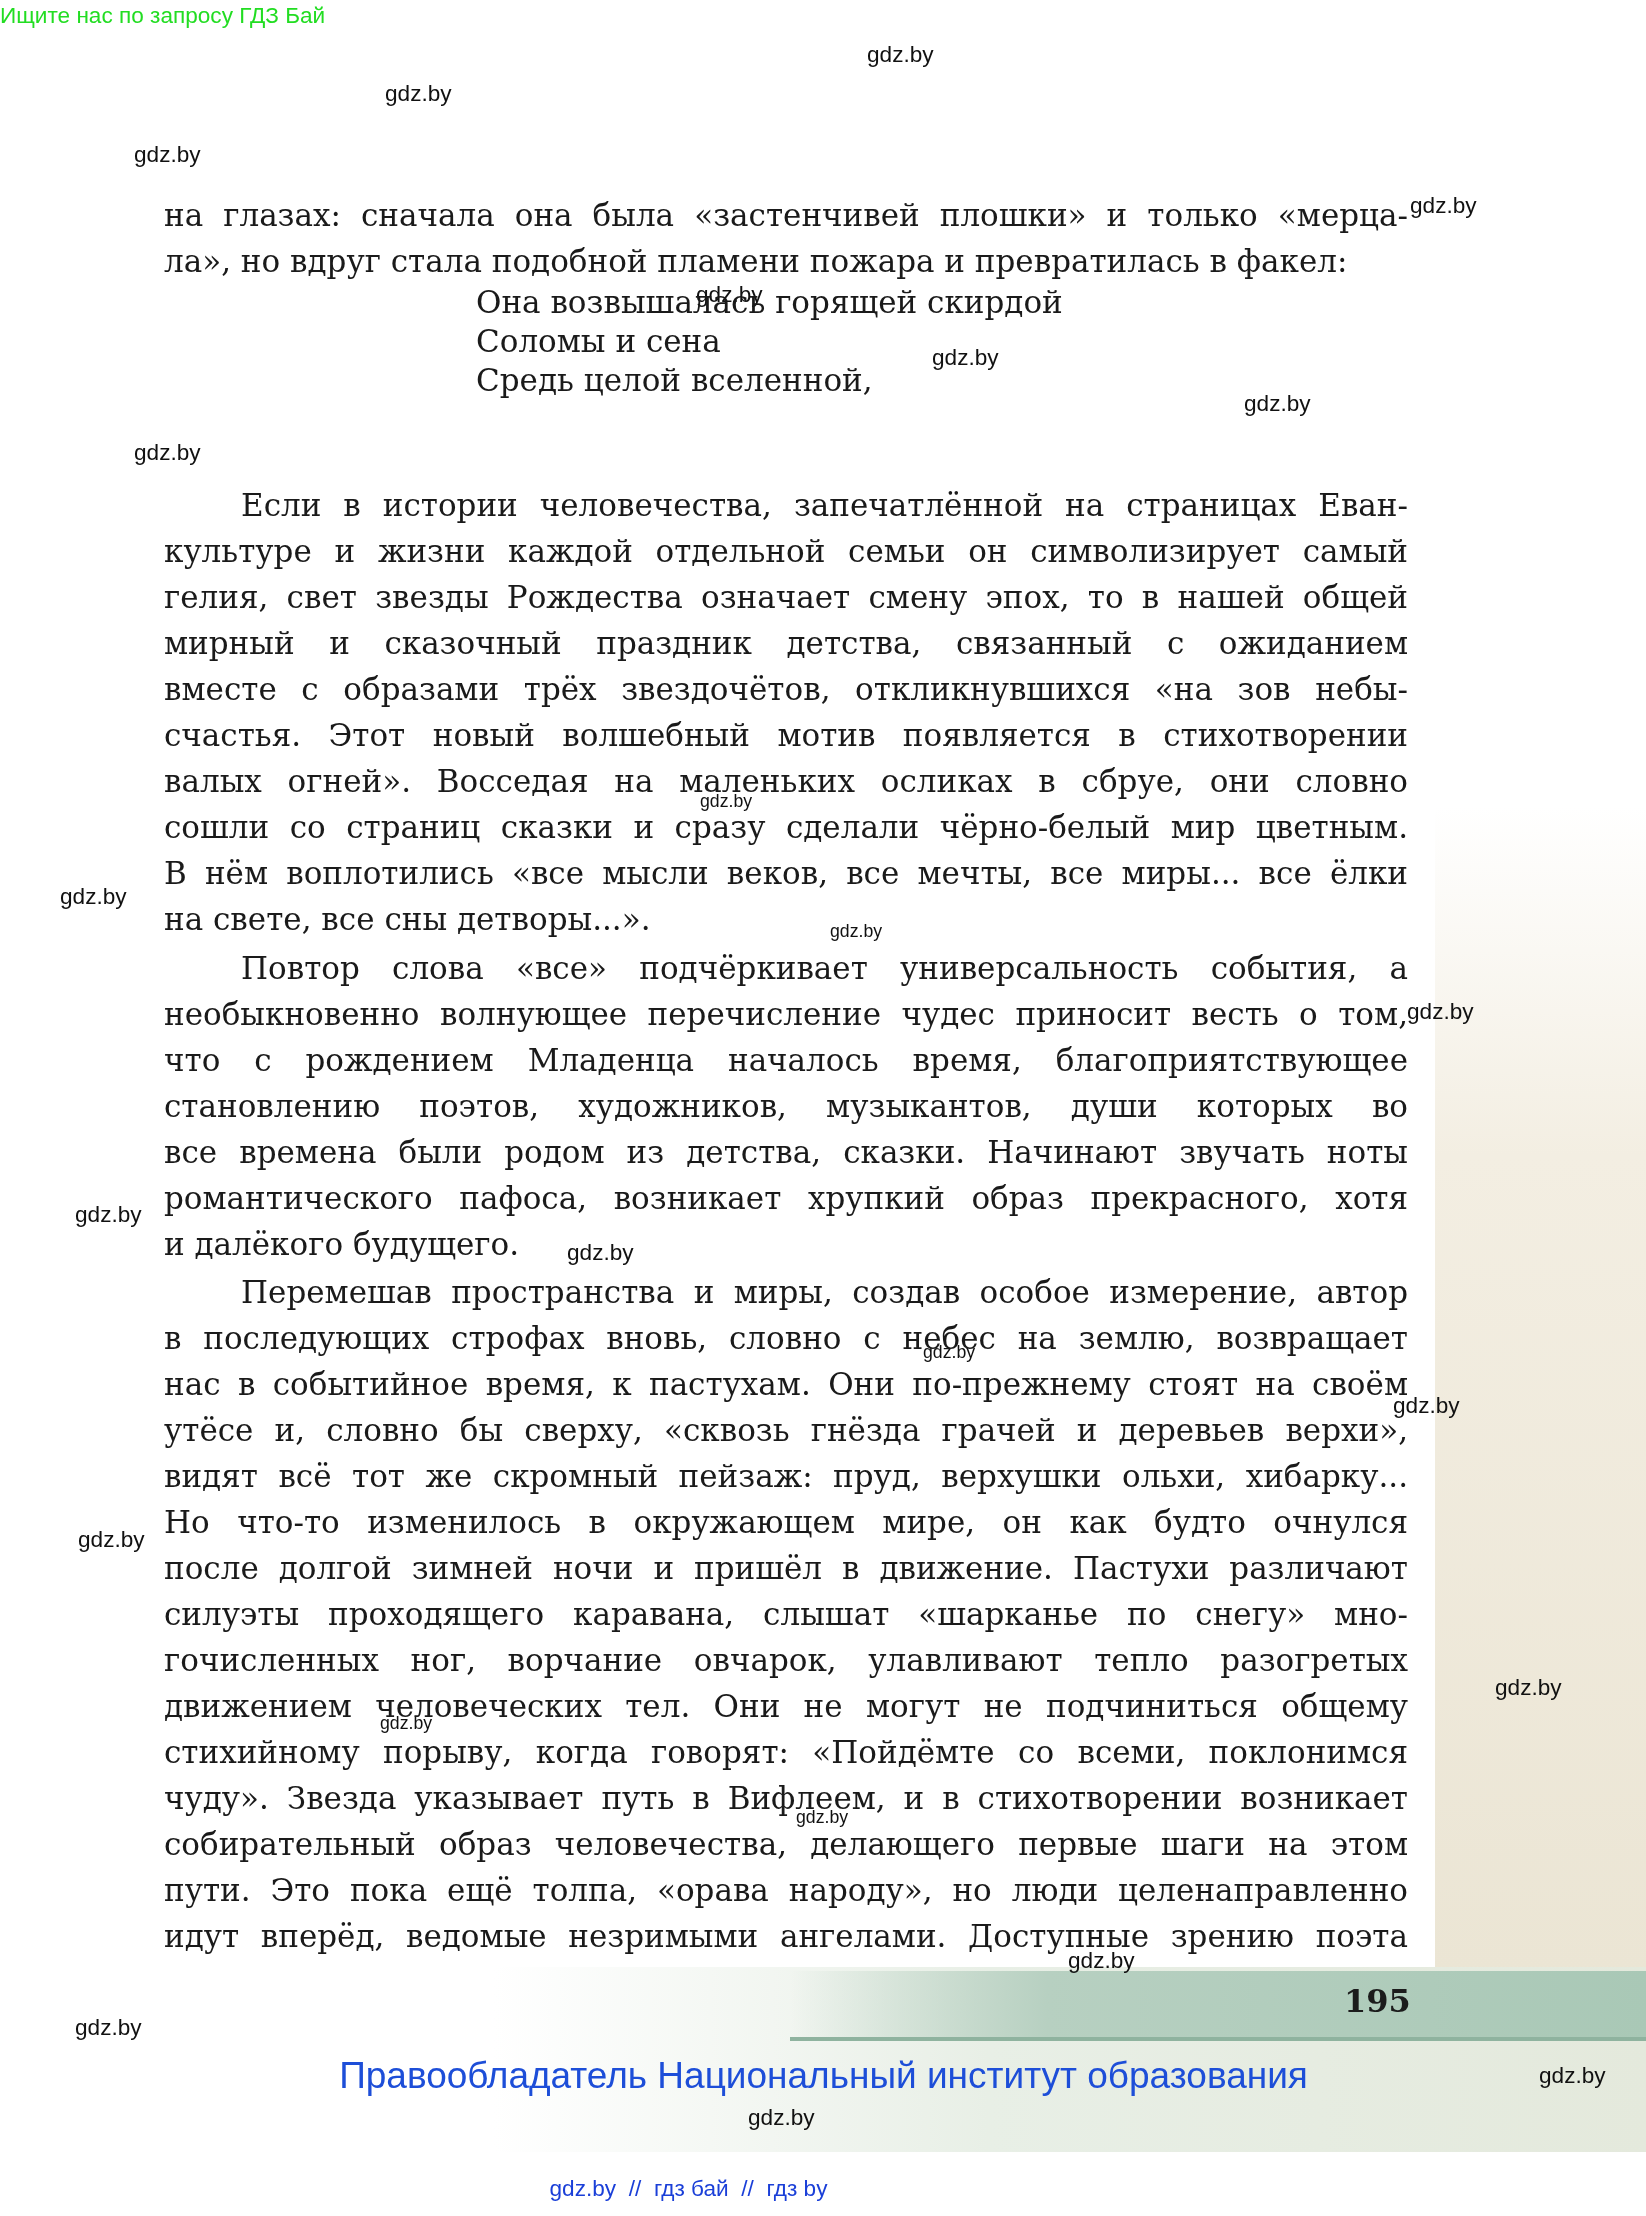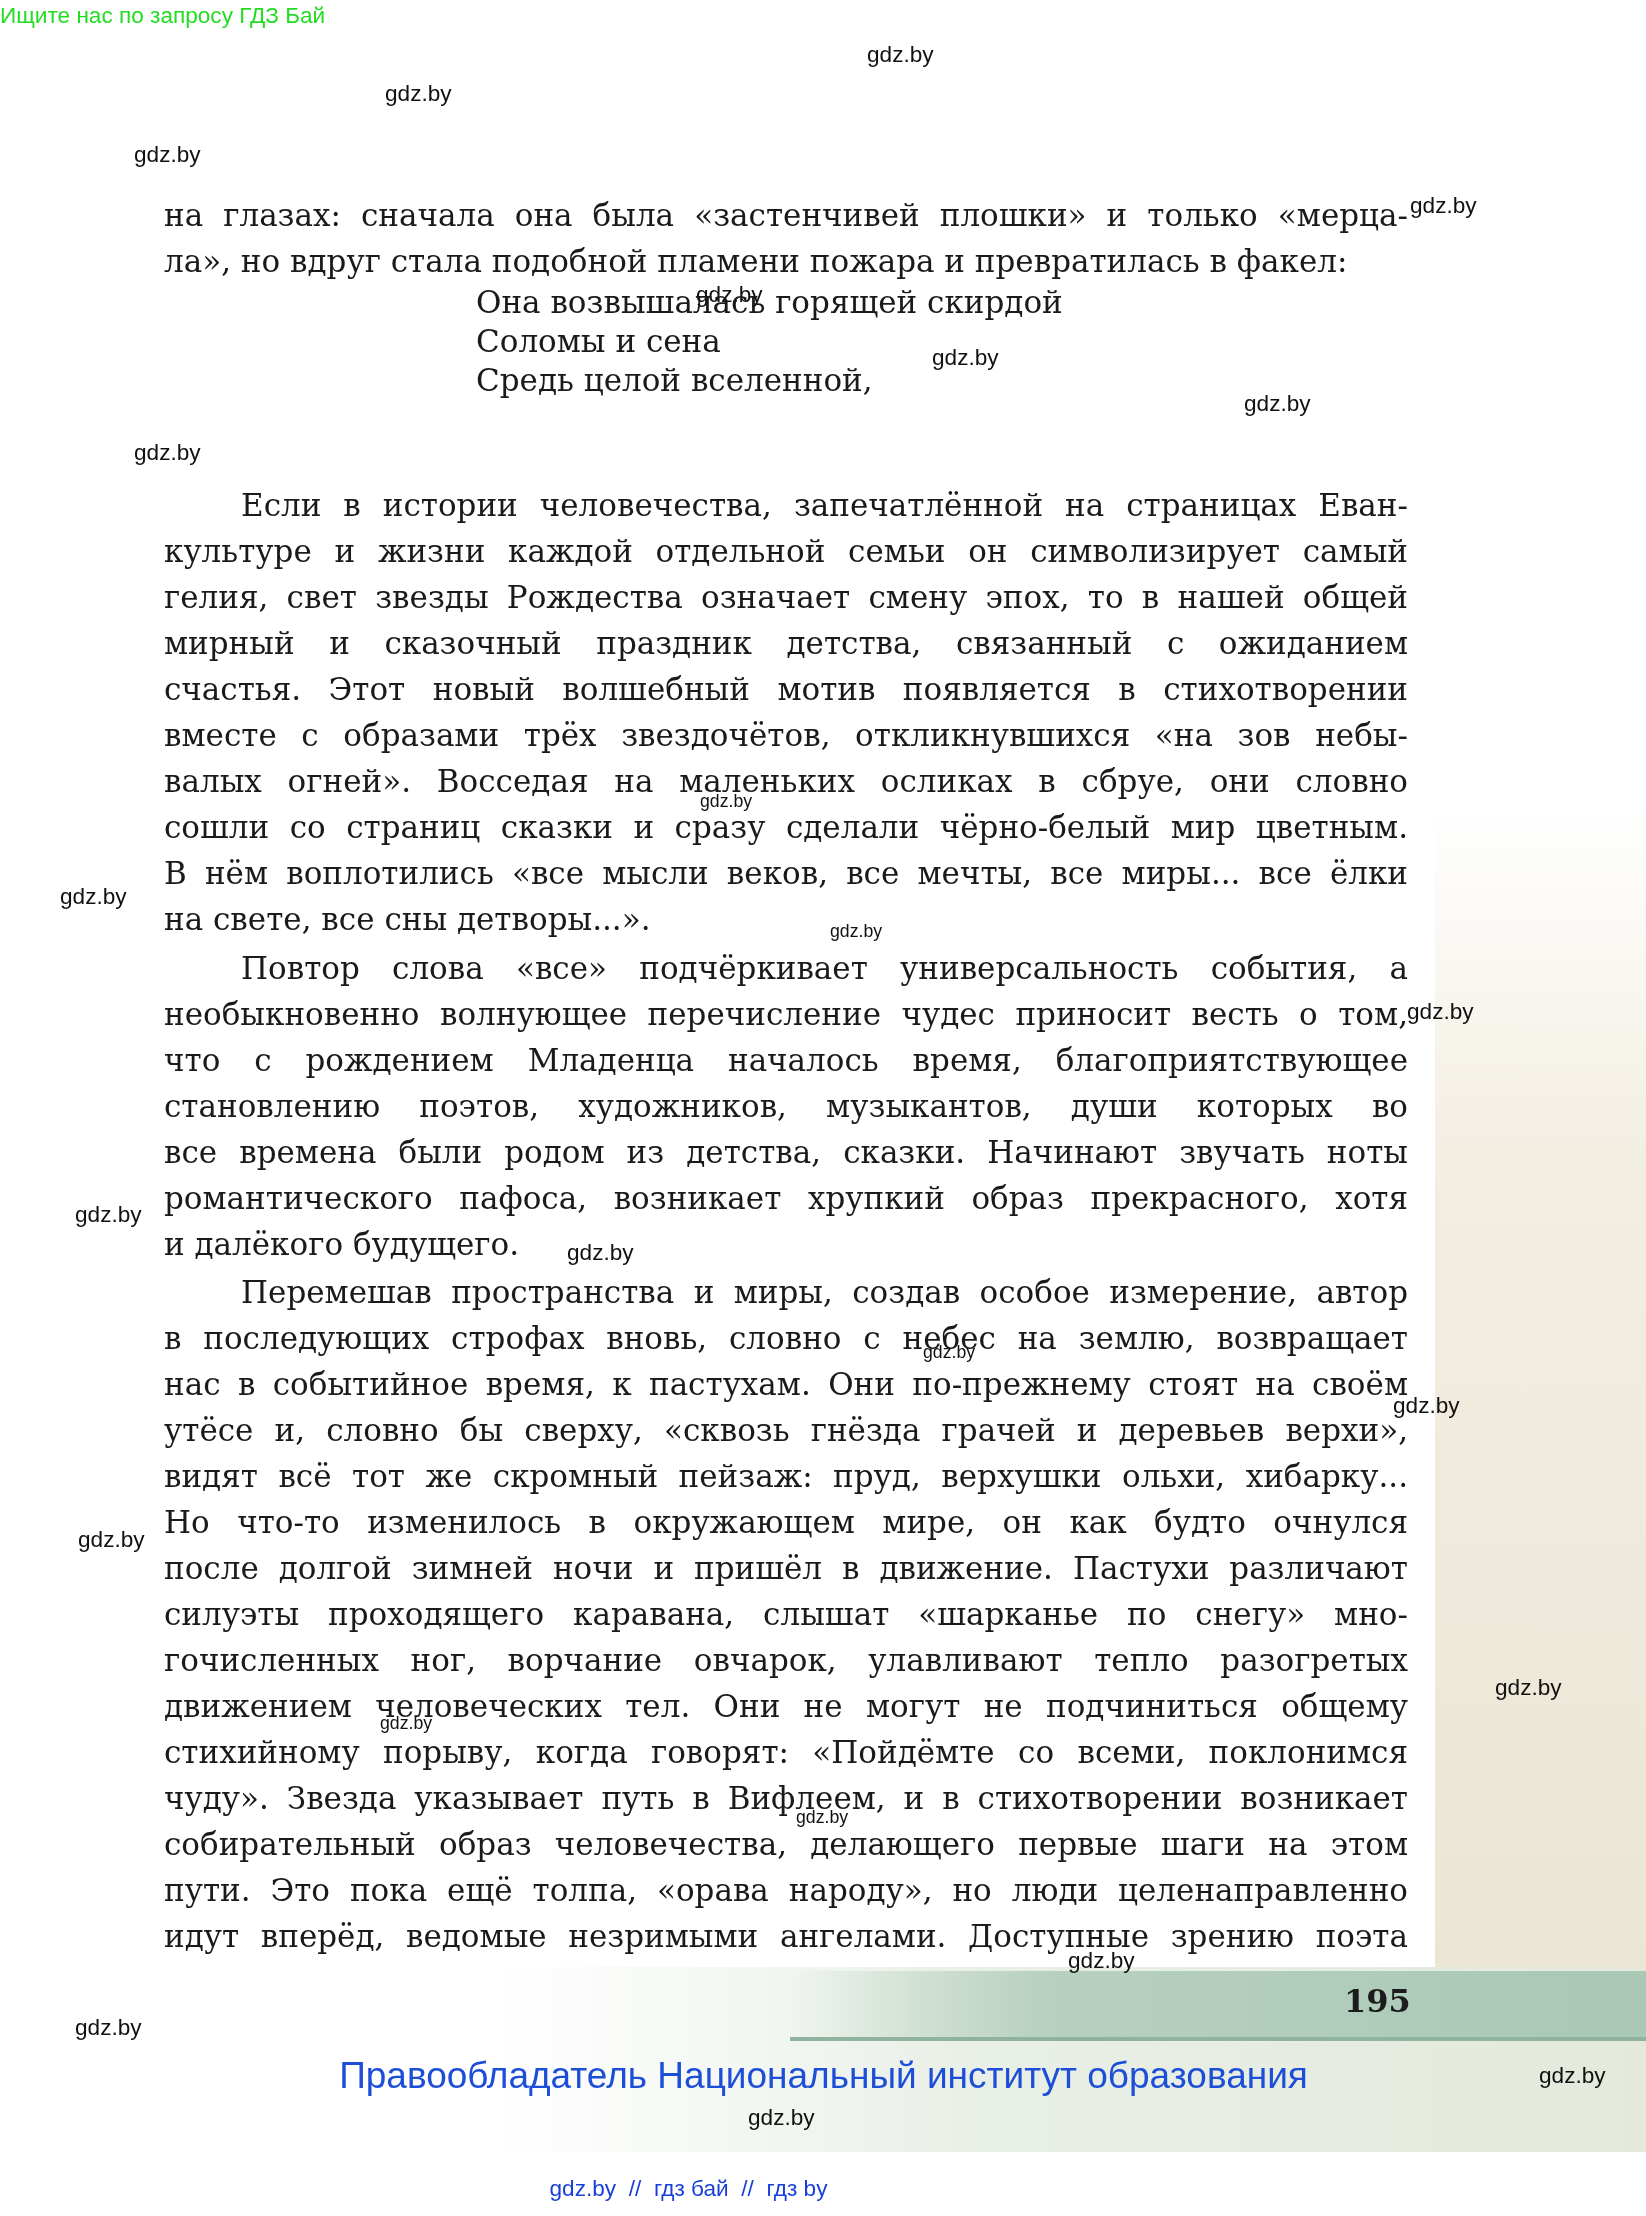--- a/index.html
+++ b/index.html
@@ -101,22 +101,22 @@
   <span>Она возвышалась горящей скирдой</span>
   <span>Соломы и сена</span>
   <span>Средь целой вселенной,</span>
 </div>
 
 <div class="text" style="top:482px">
   <span class="line indent">Если в истории человечества, запечатлённой на страницах Еван-</span>
   <span class="line">культуре и жизни каждой отдельной семьи он символизирует самый</span>
   <span class="line">гелия, свет звезды Рождества означает смену эпох, то в нашей общей</span>
   <span class="line">мирный и сказочный праздник детства, связанный с ожиданием</span>
+  <span class="line">вместе с образами трёх звездочётов, откликнувшихся «на зов небы-</span>
   <span class="line">счастья. Этот новый волшебный мотив появляется в стихотворении</span>
-  <span class="line">вместе с образами трёх звездочётов, откликнувшихся «на зов небы-</span>
   <span class="line">валых огней». Восседая на маленьких осликах в сбруе, они словно</span>
   <span class="line">сошли со страниц сказки и сразу сделали чёрно-белый мир цветным.</span>
   <span class="line">В нём воплотились «все мысли веков, все мечты, все миры... все ёлки</span>
   <span class="line last">на свете, все сны детворы...».</span>
 </div>
 
 <div class="text" style="top:945px">
   <span class="line indent">Повтор слова «все» подчёркивает универсальность события, а</span>
   <span class="line">необыкновенно волнующее перечисление чудес приносит весть о том,</span>
   <span class="line">что с рождением Младенца началось время, благоприятствующее</span>

